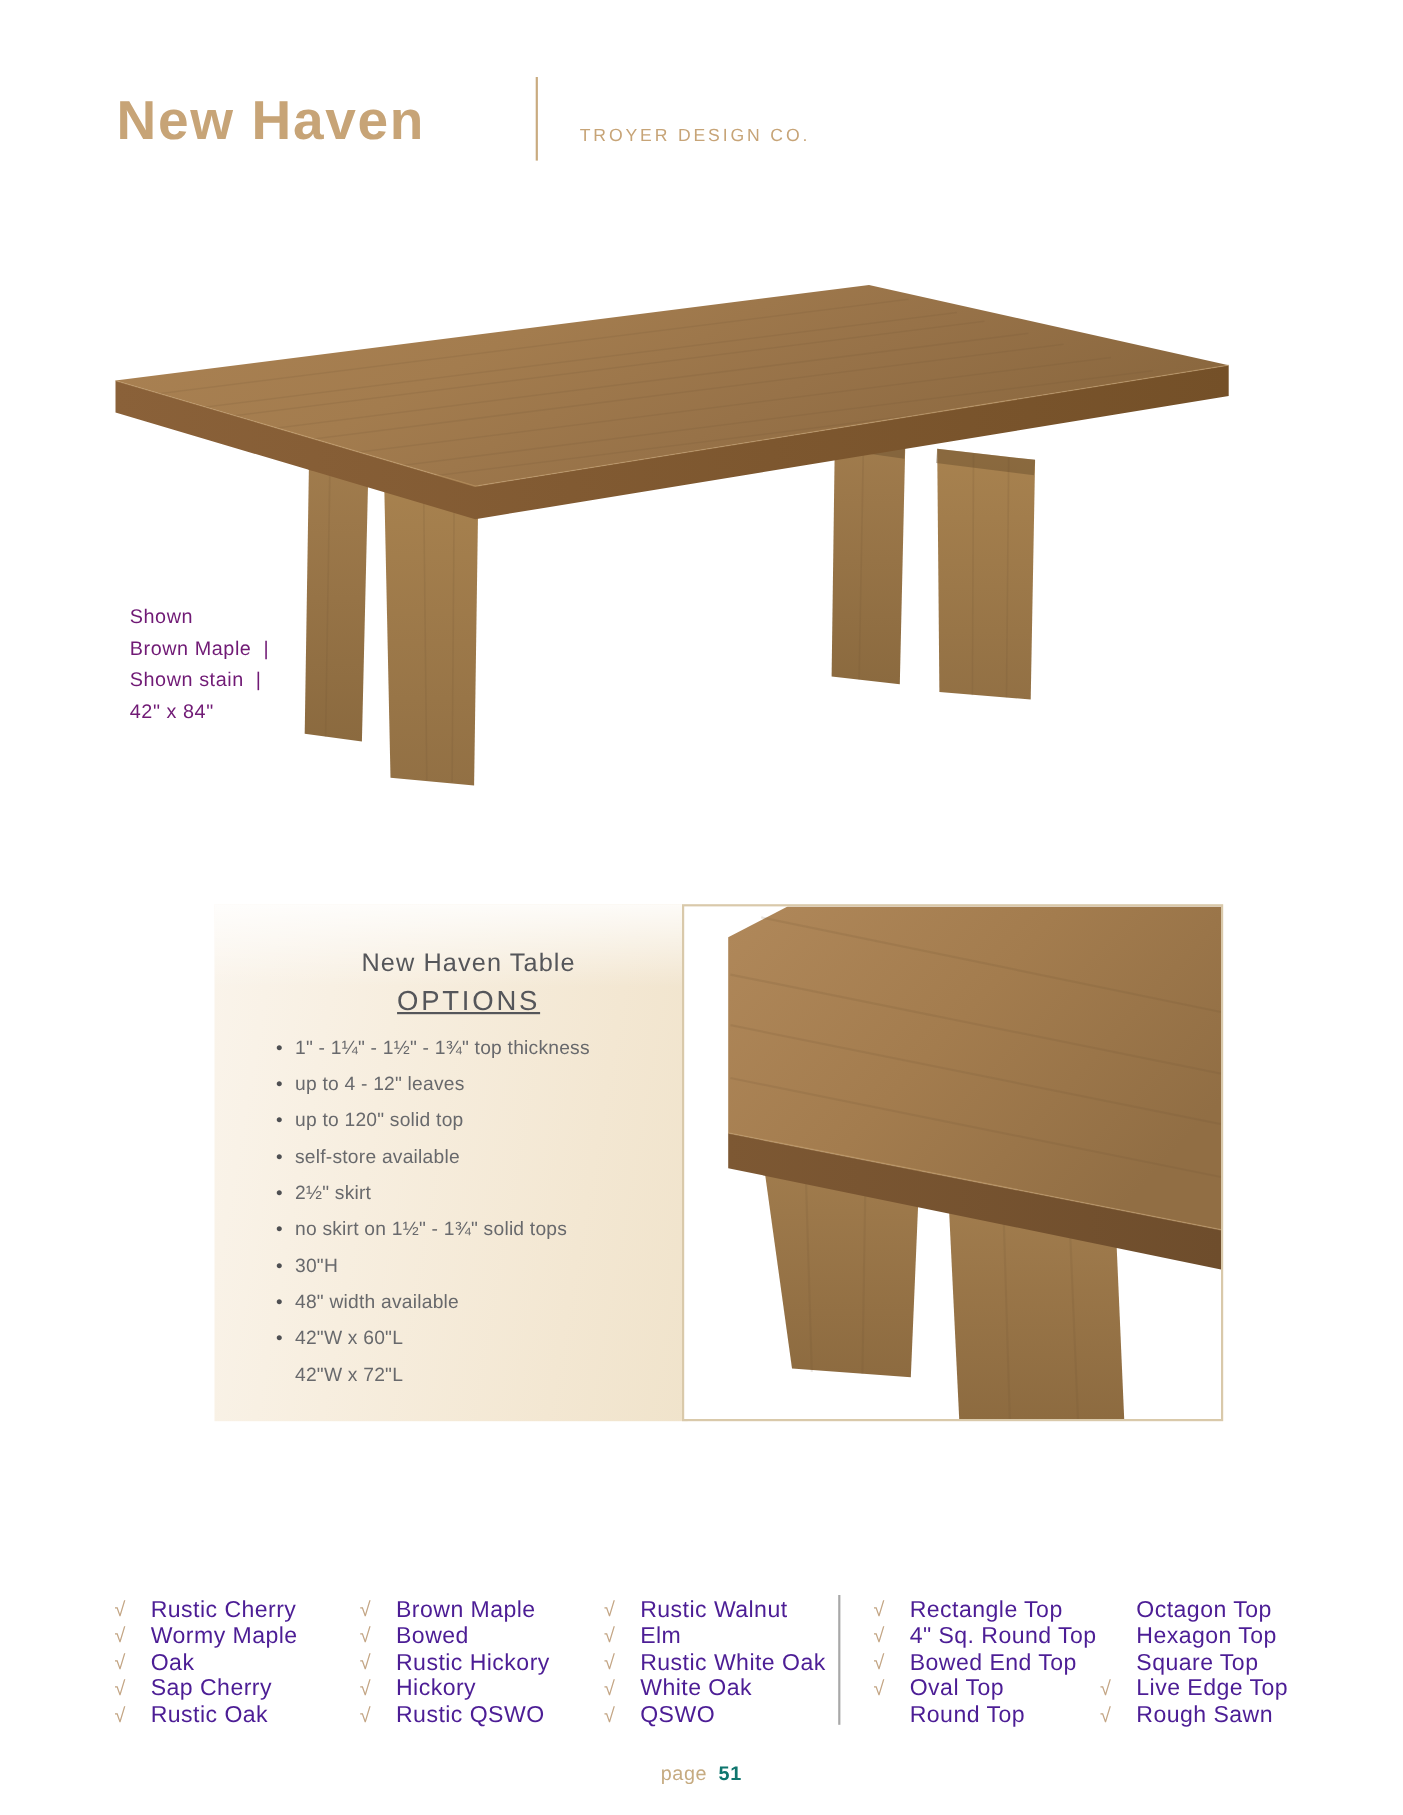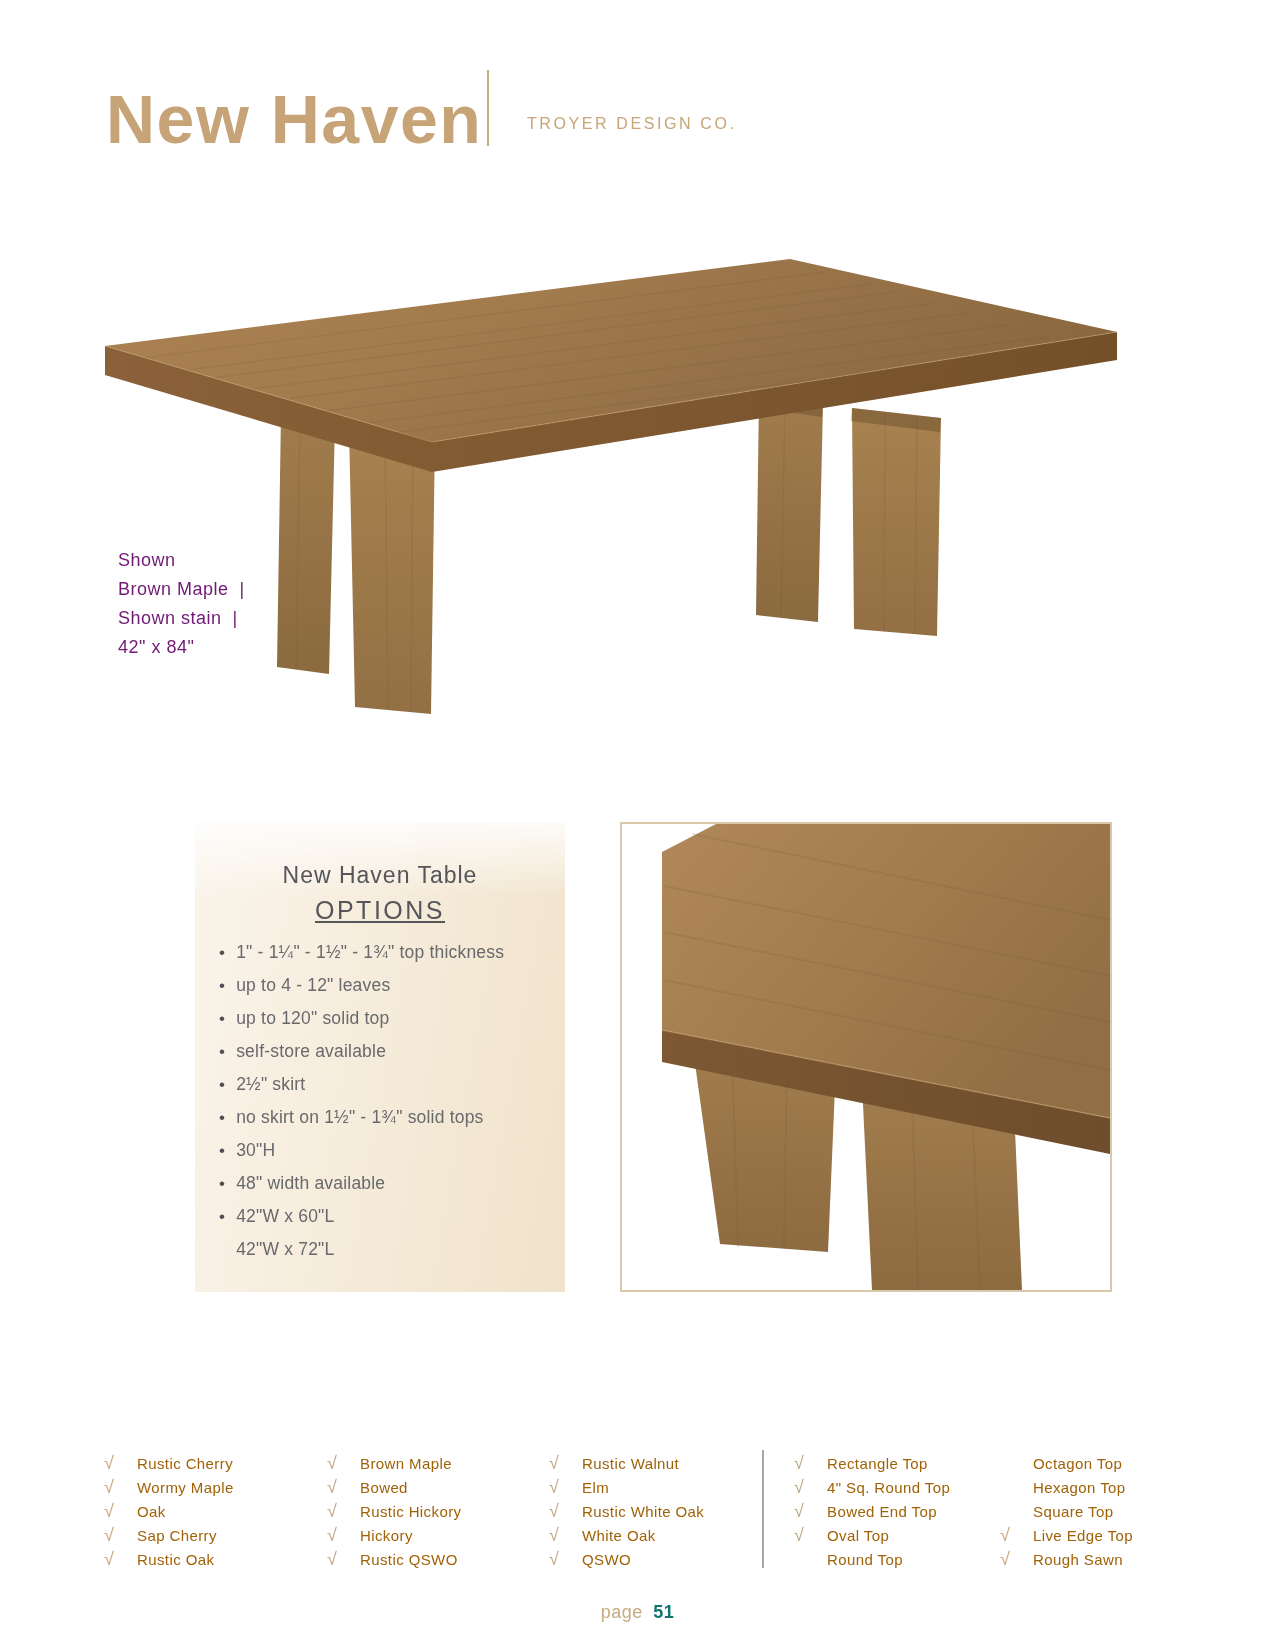--- a/index.html
+++ b/index.html
@@ -3,36 +3,37 @@
 <meta charset="utf-8">
 <style>
   html,body{margin:0;padding:0;background:#ffffff;}
   .page{
     position:relative;width:1275px;height:1650px;background:#ffffff;
     font-family:"Liberation Sans","DejaVu Sans",sans-serif;overflow:hidden;
   }
   .abs{position:absolute;}
 
   
-  .header-title{left:106px;top:80px;font-size:68px;font-weight:bold;
+  .header-title{left:106px;top:80px;font-size:50px;font-weight:bold;
     letter-spacing:1.5px;color:#c7a477;}
   .header-divider{left:487px;top:70px;width:2px;height:76px;background:#c9ab80;}
   .brand{left:527px;top:115px;font-size:16px;letter-spacing:2.6px;color:#c7a477;}
 
   
   .main-photo{left:95px;top:246px;width:1035px;height:487px;}
   .caption{left:118px;top:546px;color:#701a75;font-size:18px;letter-spacing:.5px;line-height:29px;}
   .cap-line{white-space:pre;}
 
   
   .options-panel{
-    left:195px;top:822px;width:370px;height:470px;
+    left:195px;top:822px;width:398px;height:470px;
     background:
       linear-gradient(180deg, rgba(255,255,255,.85) 0%, rgba(255,255,255,0) 16%),
       linear-gradient(100deg,#faf4eb 0%,#f7eedf 35%,#f3e7d2 75%,#f0e3cb 100%);
+    padding-left: 32px;
   }
   .panel-title1{margin:40px 8px 0 8px;text-align:center;font-size:23px;
     color:#55565a;letter-spacing:1px;}
   .panel-title2{margin:7px 8px 0 8px;text-align:center;font-size:25px;
     color:#55565a;letter-spacing:2.5px;text-decoration:underline;}
   .options-list{list-style:none;margin:17px 0 0 24px;padding:0;}
   .options-list li{display:flex;gap:11px;align-items:flex-start;
     min-height:21px;margin-bottom:12px;font-size:17.5px;color:#68696c;
     letter-spacing:.2px;line-height:21px;}
   .bullet{color:#4e4f52;font-size:17px;line-height:21px;}
@@ -42,21 +43,21 @@
   .detail-photo{left:620px;top:822px;width:488px;height:466px;
     border:2px solid #d9c9aa;background:#fff;}
   .detail-photo svg{display:block;}
 
   
   .footer-lists{left:0;top:1450px;width:1275px;height:130px;}
   .foot-col{position:absolute;top:2px;}
   .fc1{left:104px;} .fc2{left:327px;} .fc3{left:549px;} .fc4{left:794px;} .fc5{left:1000px;}
   .foot-row{display:flex;align-items:center;height:23.8px;}
   .check{width:33px;font-size:18px;color:#c3a584;}
-  .foot-label{font-size:15px;color:#a16207;letter-spacing:.4px;white-space:nowrap;}
+  .foot-label{font-size:21px;color:#4c1d95;letter-spacing:.4px;white-space:nowrap;}
   .column-divider{left:762px;top:1450px;width:2px;height:118px;background:#a8a8a8;}
 
   
   .page-footer{left:0;top:1602px;width:1275px;text-align:center;font-size:18px;}
   .page-footer .pg-label{color:#c6ab81;letter-spacing:.5px;}
   .page-footer .pg-num{color:#0f766e;font-weight:bold;letter-spacing:.5px;}
 </style>
 </head>
 <body>
 

